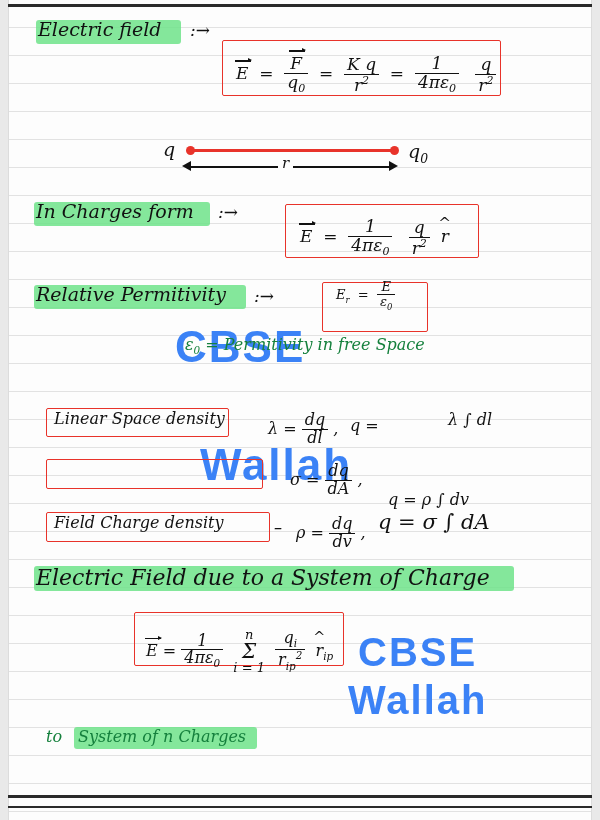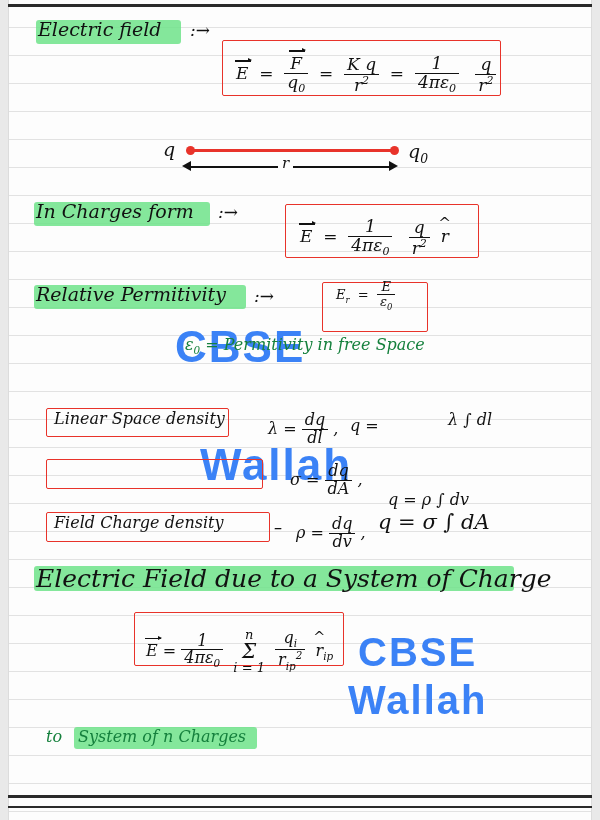--- a/index.html
+++ b/index.html
@@ -169,21 +169,21 @@
 
   <div class="box" style="left:46px;top:512px;width:222px;height:28px;"></div>
   <div class="hw" style="left:54px;top:515px;font-size:16px;">Field Charge density</div>
   <div class="hw" style="left:274px;top:520px;font-size:16px;">–</div>
   <div class="hw" style="left:296px;top:516px;font-size:16px;">
     ρ = <span class="frac"><span class="n">dq</span><span class="d">dv</span></span> ,
   </div>
   <div class="hw" style="left:388px;top:492px;font-size:16px;">q = ρ ∫ dv</div>
 
   <div class="hl" style="left:34px;top:566px;width:480px;height:25px;"></div>
-  <div class="hw" style="left:36px;top:566px;font-size:25px;text-align:right;">Electric Field due to a System of Charge</div>
+  <div class="hw" style="left:36px;top:566px;font-size:22px;text-align:right;">Electric Field due to a System of Charge</div>
 
   <div class="box" style="left:134px;top:612px;width:208px;height:52px;"></div>
   <div class="hw" style="left:146px;top:628px;font-size:16px;">
     <span class="vec">E</span> =
     <span class="frac"><span class="n">1</span><span class="d">4πε<span class="sub">0</span></span></span>
     &nbsp;<span style="display:inline-block;text-align:center;vertical-align:middle;font-size:13px;line-height:1;">
       <span style="display:block;">n</span>
       <span style="display:block;font-size:20px;">Σ</span>
       <span style="display:block;">i = 1</span>
     </span>&nbsp;

